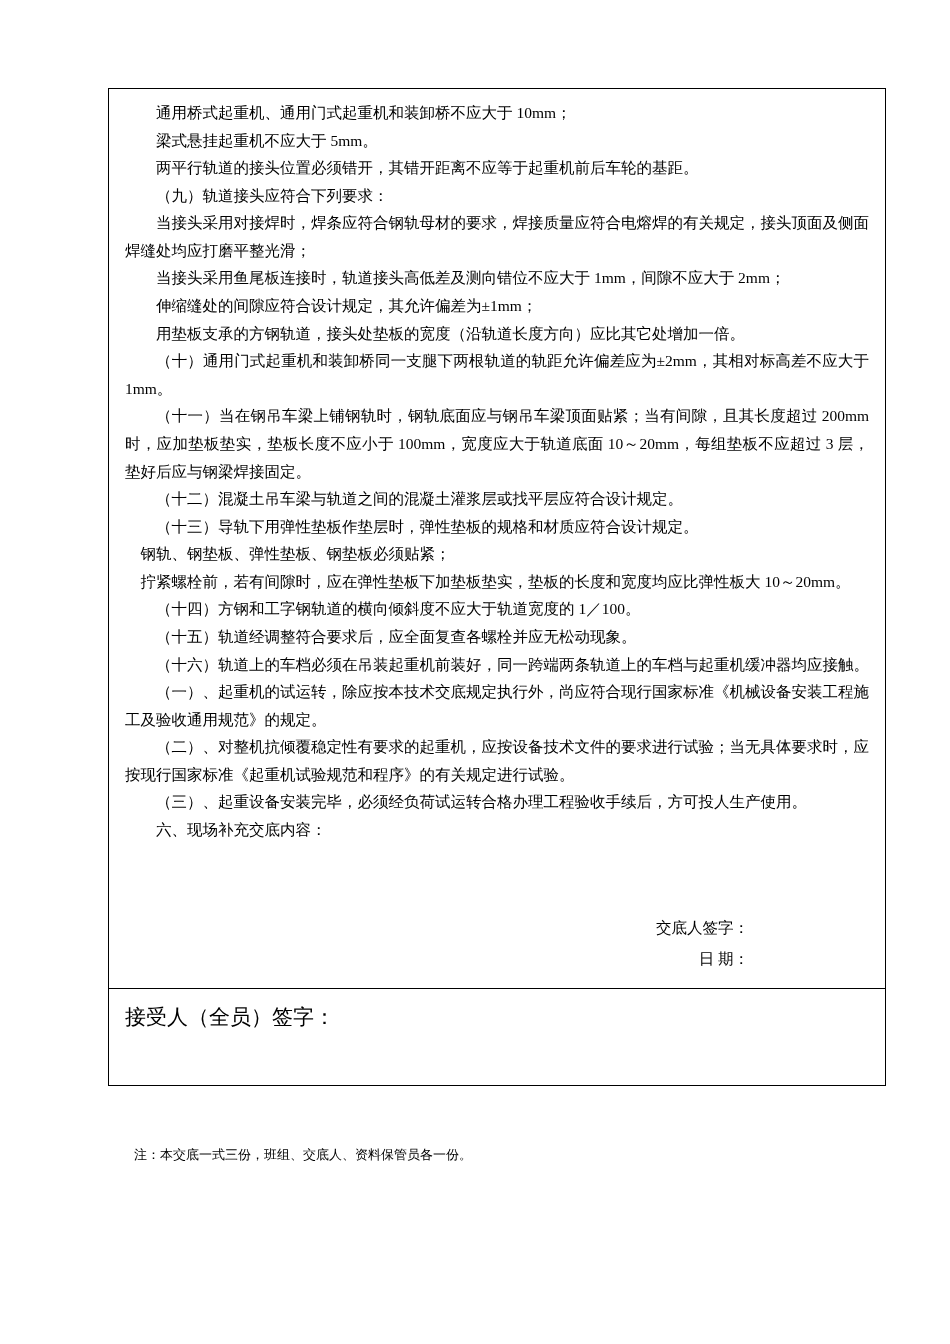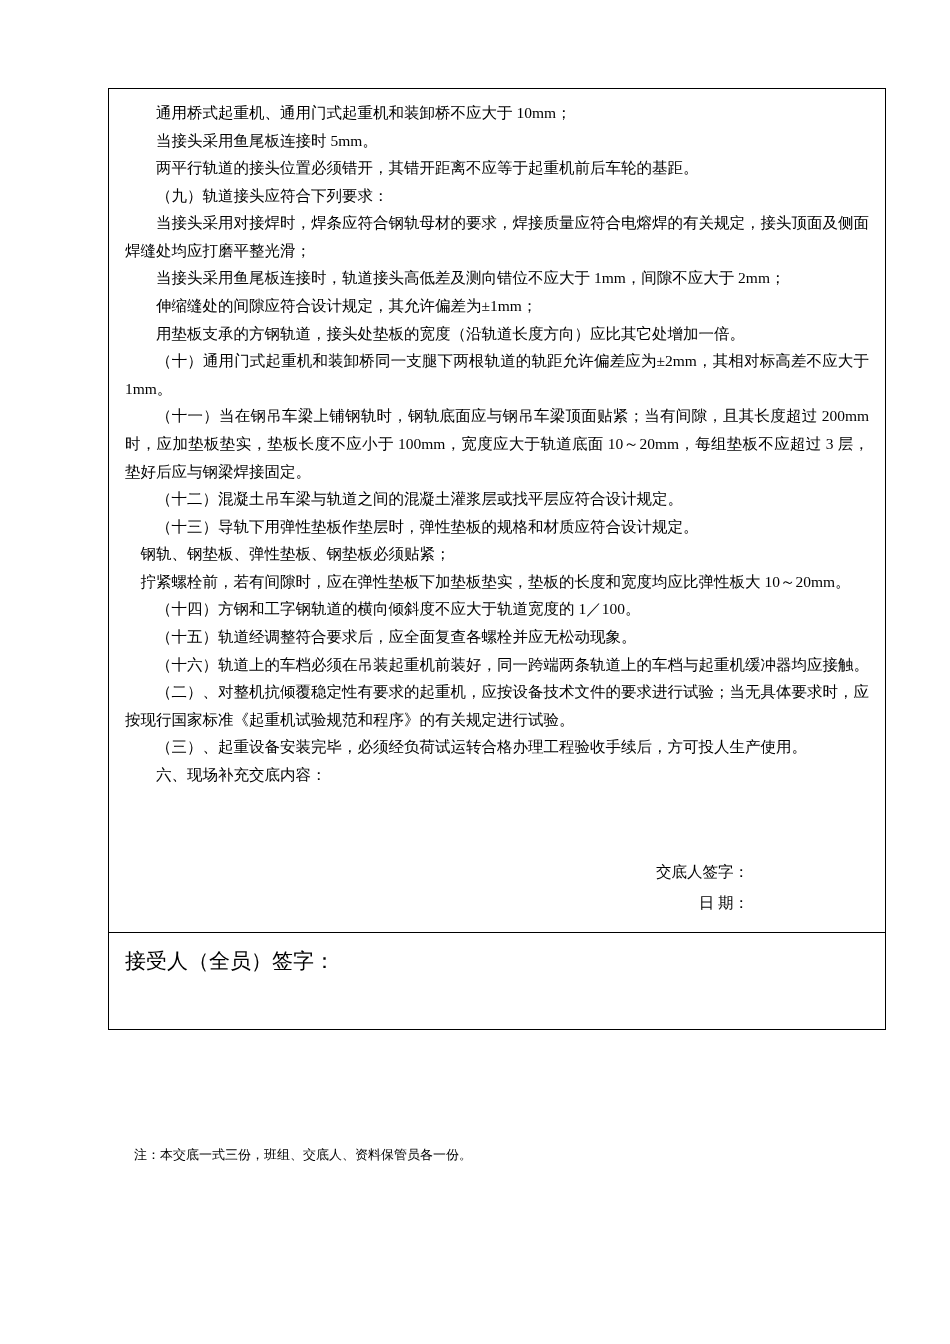--- a/index.html
+++ b/index.html
@@ -73,36 +73,37 @@
 </head>
 <body>
 
 <div class="page">
 
   <div class="doc-frame">
 
     <div class="body-cell">
 
       <p class="para indent">通用桥式起重机、通用门式起重机和装卸桥不应大于 10mm；</p>
-      <p class="para indent">当接头采用鱼尾板连接时 5mm。</p>
+      <p class="para indent">梁式悬挂起重机不应大于 5mm。</p>
       <p class="para indent">两平行轨道的接头位置必须错开，其错开距离不应等于起重机前后车轮的基距。</p>
       <p class="para indent">（九）轨道接头应符合下列要求：</p>
       <p class="para indent">当接头采用对接焊时，焊条应符合钢轨母材的要求，焊接质量应符合电熔焊的有关规定，接头顶面及侧面焊缝处均应打磨平整光滑；</p>
       <p class="para indent">当接头采用鱼尾板连接时，轨道接头高低差及测向错位不应大于 1mm，间隙不应大于 2mm；</p>
       <p class="para indent">伸缩缝处的间隙应符合设计规定，其允许偏差为±1mm；</p>
       <p class="para indent">用垫板支承的方钢轨道，接头处垫板的宽度（沿轨道长度方向）应比其它处增加一倍。</p>
       <p class="para indent">（十）通用门式起重机和装卸桥同一支腿下两根轨道的轨距允许偏差应为±2mm，其相对标高差不应大于 1mm。</p>
       <p class="para indent">（十一）当在钢吊车梁上铺钢轨时，钢轨底面应与钢吊车梁顶面贴紧；当有间隙，且其长度超过 200mm 时，应加垫板垫实，垫板长度不应小于 100mm，宽度应大于轨道底面 10～20mm，每组垫板不应超过 3 层，垫好后应与钢梁焊接固定。</p>
       <p class="para indent">（十二）混凝土吊车梁与轨道之间的混凝土灌浆层或找平层应符合设计规定。</p>
       <p class="para indent">（十三）导轨下用弹性垫板作垫层时，弹性垫板的规格和材质应符合设计规定。</p>
       <p class="para indent1">钢轨、钢垫板、弹性垫板、钢垫板必须贴紧；</p>
       <p class="para indent1">拧紧螺栓前，若有间隙时，应在弹性垫板下加垫板垫实，垫板的长度和宽度均应比弹性板大 10～20mm。</p>
       <p class="para indent">（十四）方钢和工字钢轨道的横向倾斜度不应大于轨道宽度的 1／100。</p>
       <p class="para indent">（十五）轨道经调整符合要求后，应全面复查各螺栓并应无松动现象。</p>
       <p class="para indent">（十六）轨道上的车档必须在吊装起重机前装好，同一跨端两条轨道上的车档与起重机缓冲器均应接触。</p>
+      <p class="para indent">（一）、起重机的试运转，除应按本技术交底规定执行外，尚应符合现行国家标准《机械设备安装工程施工及验收通用规范》的规定。</p>
       <p class="para indent">（二）、对整机抗倾覆稳定性有要求的起重机，应按设备技术文件的要求进行试验；当无具体要求时，应按现行国家标准《起重机试验规范和程序》的有关规定进行试验。</p>
       <p class="para indent">（三）、起重设备安装完毕，必须经负荷试运转合格办理工程验收手续后，方可投人生产使用。</p>
       <p class="para indent">六、现场补充交底内容：</p>
 
       <div class="sign-block">
         <div class="sign-line">交底人签字：</div>
         <div class="sign-line">日        期：</div>
       </div>
 
     </div>

